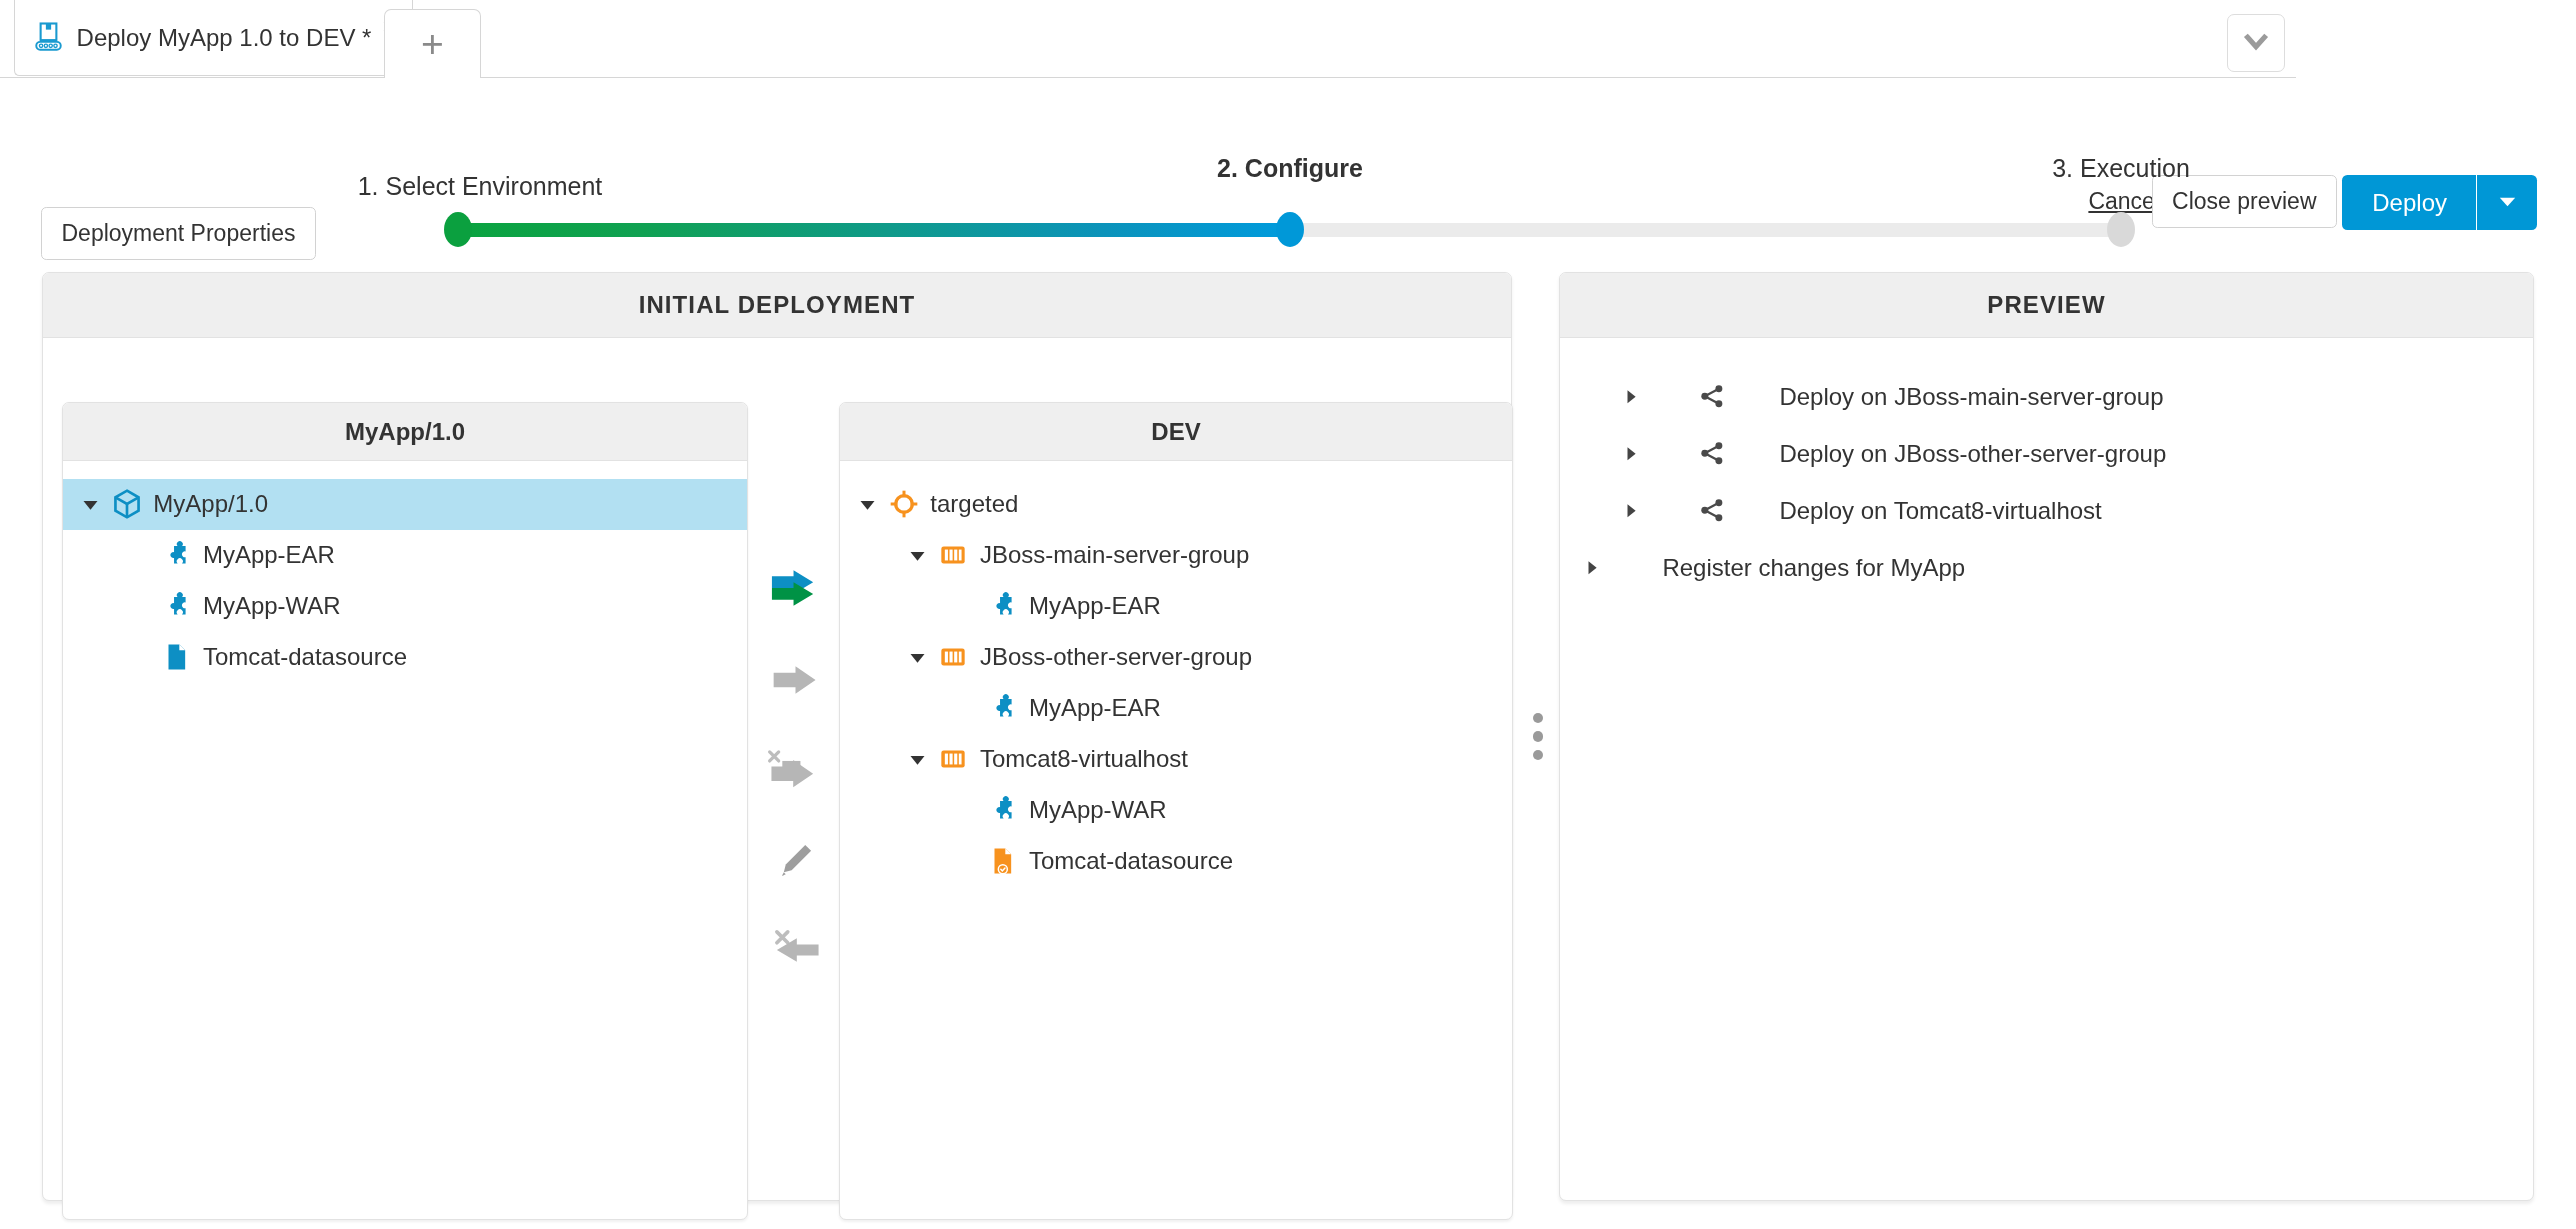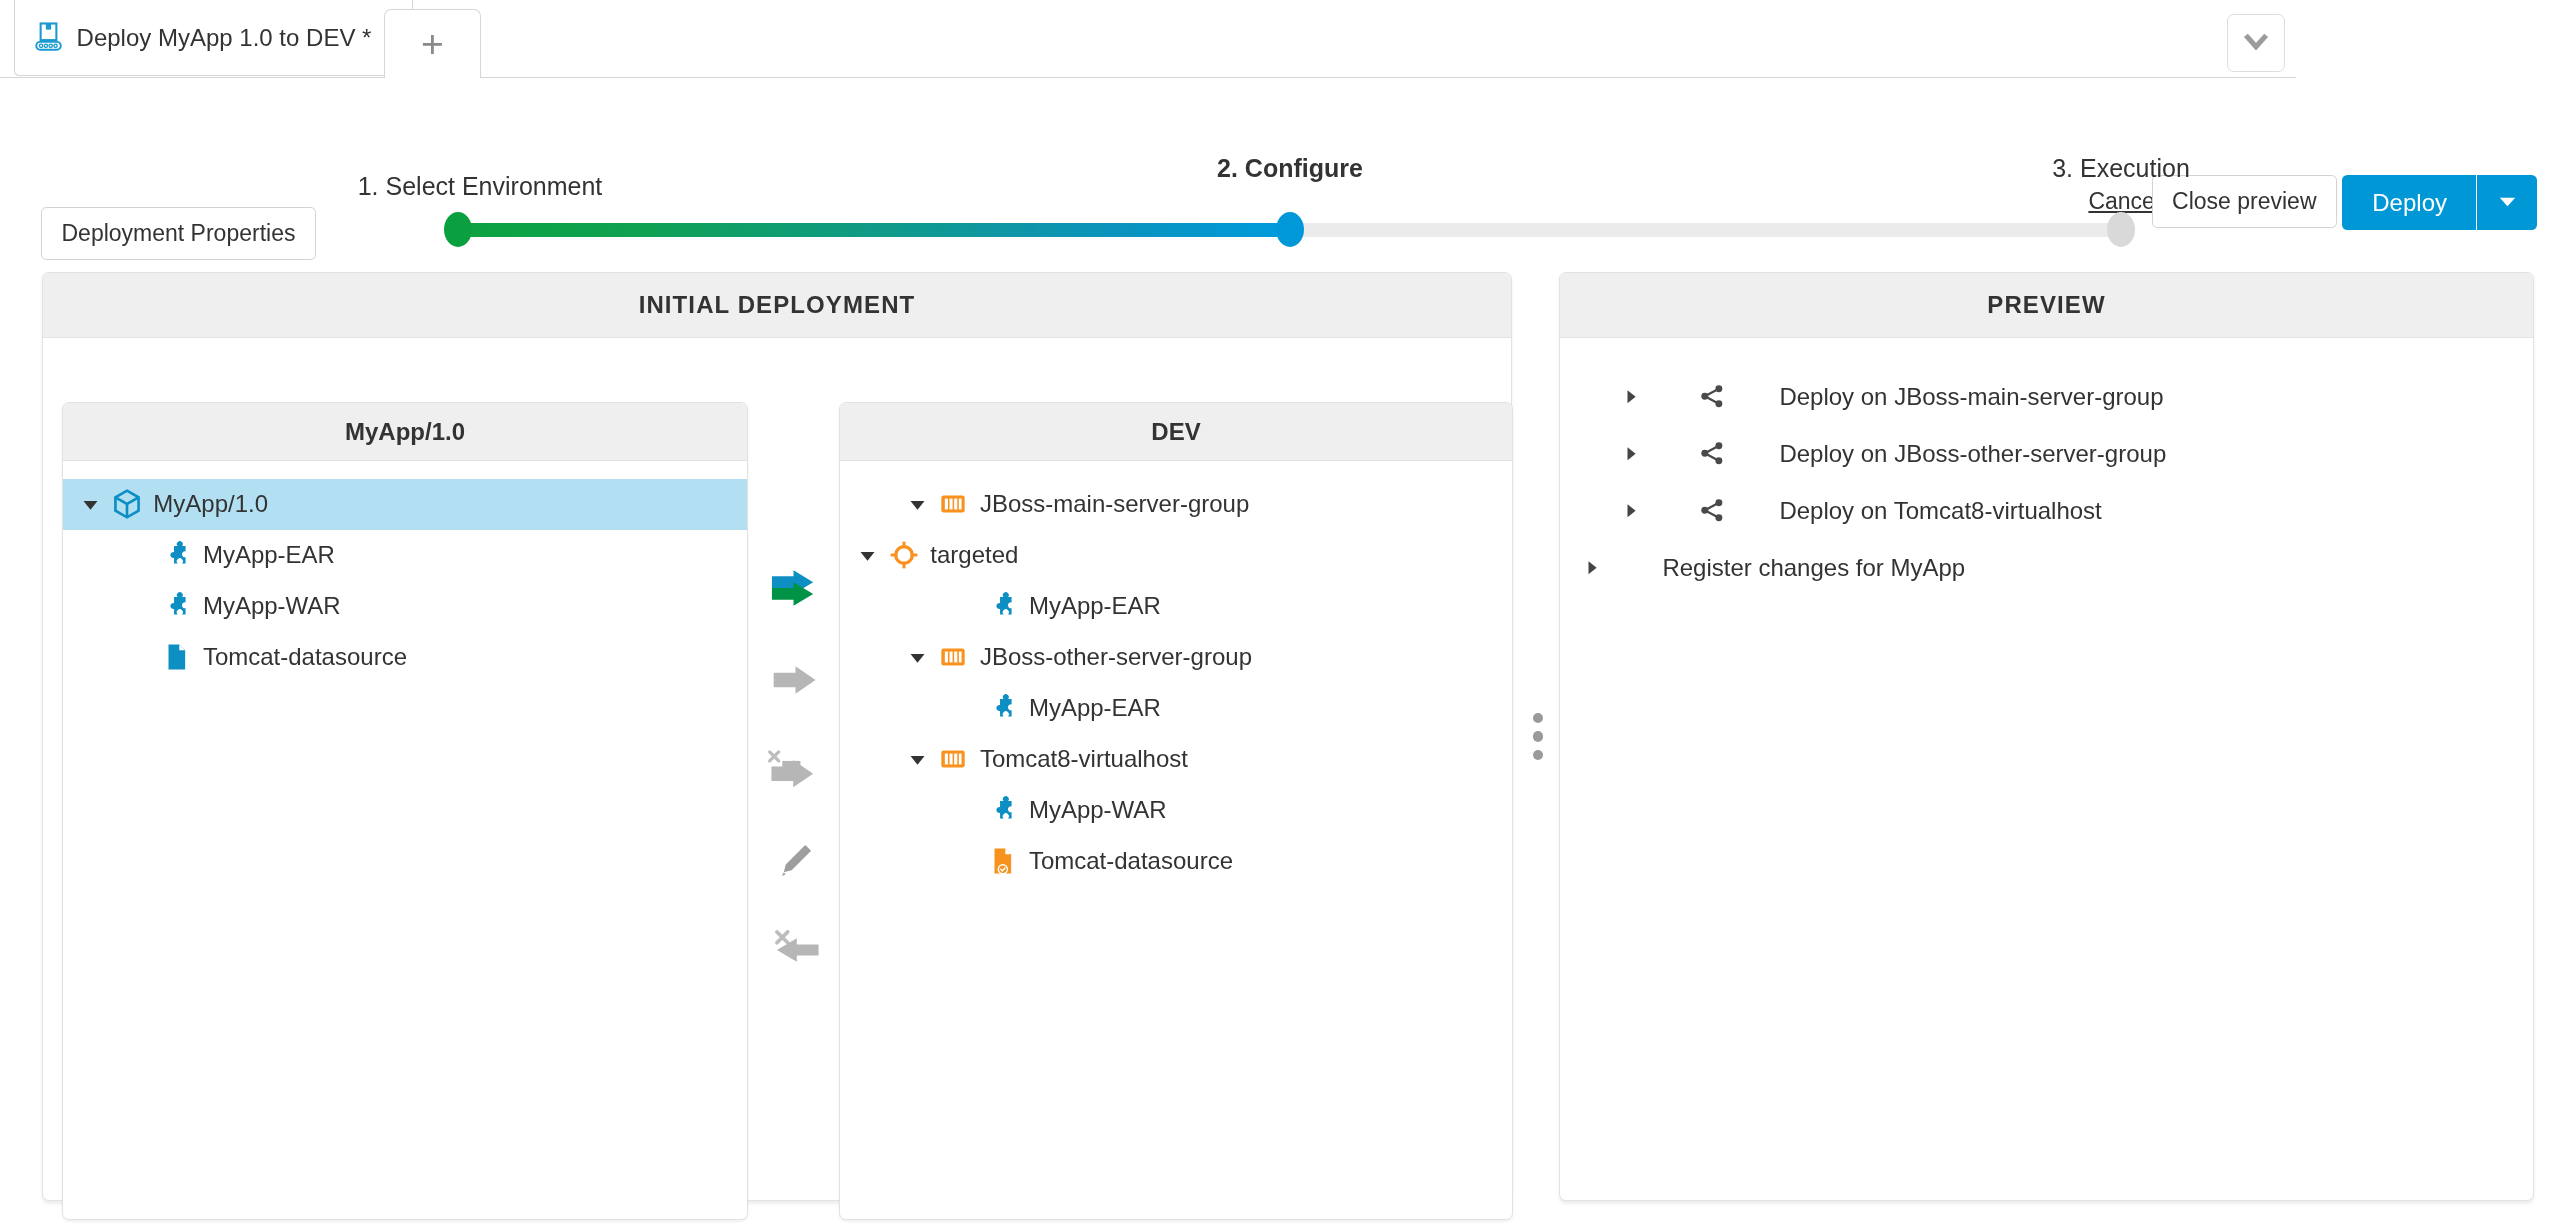--- a/index.html
+++ b/index.html
@@ -469,54 +469,54 @@
         <span class="rowtext">Tomcat-datasource</span>
       </div>
 
     </div>
   </div>
 
   <div class="treebox treebox-env">
     <div class="treebox-head">DEV</div>
     <div class="treebody">
 
+      <div class="row ind1">
+        <span class="caret">
+          <svg viewBox="0 0 24 24" width="21" height="21">
+              <path d="M4 8 L12 18 L20 8 Z" fill="#333"></path>
+            </svg>
+        </span>
+        <span class="rowicon">
+          <svg viewBox="0 0 36 36" width="30" height="30">
+            <circle cx="18" cy="18" r="10" fill="none" stroke="#f7921e" stroke-width="4"></circle>
+            <rect x="16.2" y="2" width="3.6" height="8" fill="#f7921e"></rect>
+            <rect x="16.2" y="26" width="3.6" height="8" fill="#f7921e"></rect>
+            <rect x="2" y="16.2" width="8" height="3.6" fill="#f7921e"></rect>
+            <rect x="26" y="16.2" width="8" height="3.6" fill="#f7921e"></rect>
+          </svg>
+        </span>
+        <span class="rowtext">targeted</span>
+      </div>
+
       <div class="row ind2">
         <span class="caret">
           <svg viewBox="0 0 24 24" width="21" height="21">
               <path d="M4 8 L12 18 L20 8 Z" fill="#333"></path>
             </svg>
         </span>
         <span class="rowicon">
           <svg viewBox="0 0 36 36" width="28" height="28">
             <rect x="3" y="7" width="30" height="22" rx="3" fill="#f7921e"></rect>
             <rect x="7.5" y="11" width="4" height="14" fill="#ffffff"></rect>
             <rect x="13.5" y="11" width="4" height="14" fill="#ffffff"></rect>
             <rect x="19.5" y="11" width="4" height="14" fill="#ffffff"></rect>
             <rect x="25.5" y="11" width="3.5" height="14" fill="#ffffff"></rect>
           </svg>
         </span>
         <span class="rowtext">JBoss-main-server-group</span>
-      </div>
-
-      <div class="row ind1">
-        <span class="caret">
-          <svg viewBox="0 0 24 24" width="21" height="21">
-              <path d="M4 8 L12 18 L20 8 Z" fill="#333"></path>
-            </svg>
-        </span>
-        <span class="rowicon">
-          <svg viewBox="0 0 36 36" width="30" height="30">
-            <circle cx="18" cy="18" r="10" fill="none" stroke="#f7921e" stroke-width="4"></circle>
-            <rect x="16.2" y="2" width="3.6" height="8" fill="#f7921e"></rect>
-            <rect x="16.2" y="26" width="3.6" height="8" fill="#f7921e"></rect>
-            <rect x="2" y="16.2" width="8" height="3.6" fill="#f7921e"></rect>
-            <rect x="26" y="16.2" width="8" height="3.6" fill="#f7921e"></rect>
-          </svg>
-        </span>
-        <span class="rowtext">targeted</span>
       </div>
 
       <div class="row ind3">
         <span class="caret empty"></span>
         <span class="rowicon">
           <svg viewBox="0 0 36 36" width="30" height="30">
             <path d="M13 4 h4 a3.4 3.4 0 1 1 5.2 0 h4 v6.2 a3.4 3.4 0 1 0 0 6.6 V24 h-4.1 a3.5 3.5 0 1 0 -5 0 H13 v-6.4 a3.4 3.4 0 1 1 0 -6.6 Z" fill="#0d8fc4" transform="translate(2,3) scale(1.05)"></path>
           </svg>
         </span>
         <span class="rowtext">MyApp-EAR</span>

